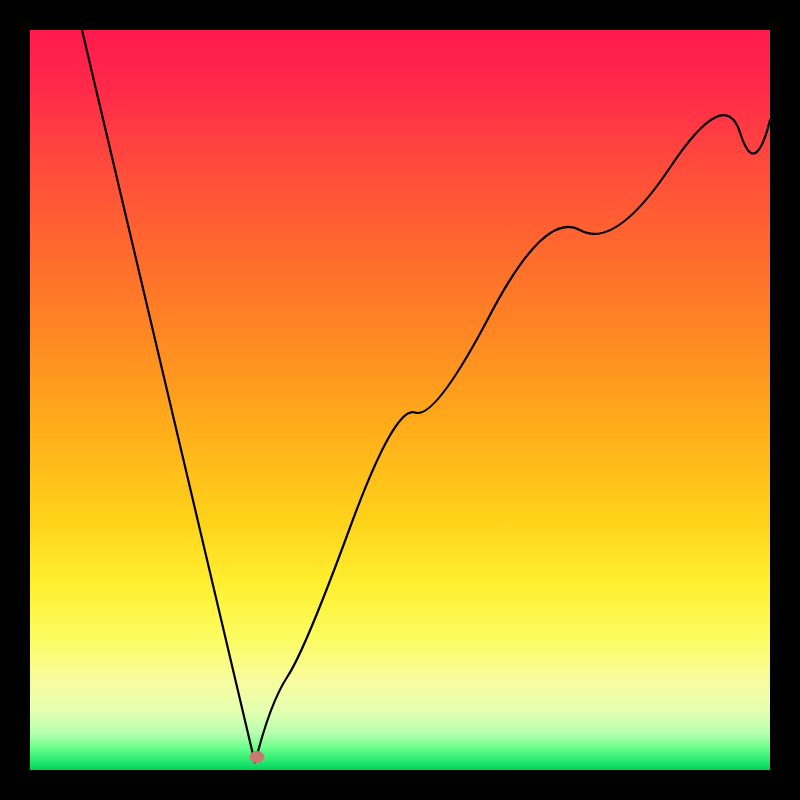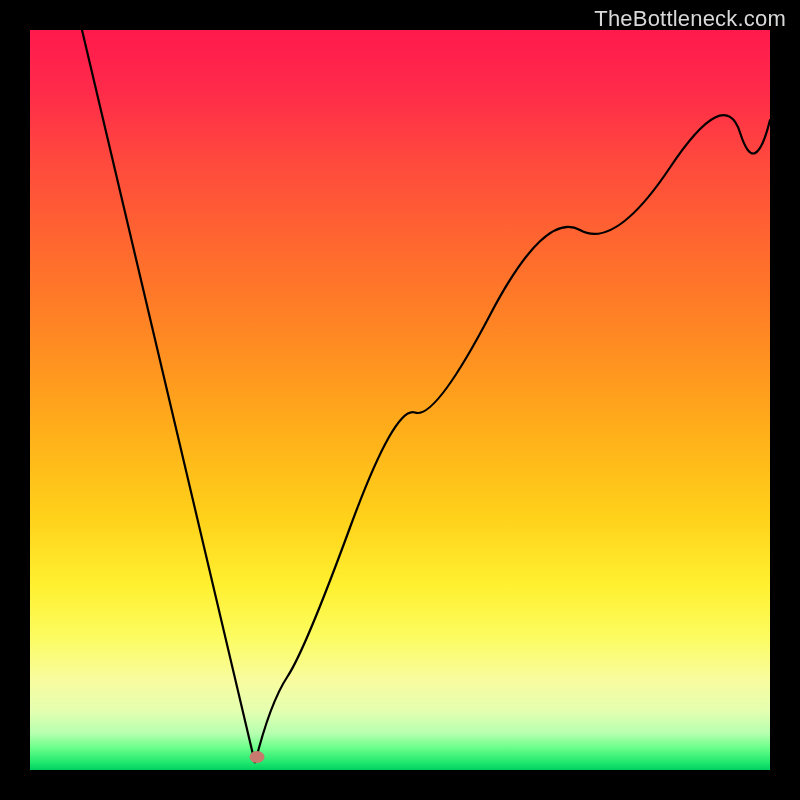--- a/index.html
+++ b/index.html
@@ -74,21 +74,20 @@
     font-size: 22px;
     font-weight: 500;
     letter-spacing: 0.2px;
     user-select: none;
   }
 </style>
 </head>
 <body>
 
 <div class="frame">
-  <div class="watermark">TheBottleneck.com</div>
 
   <div class="plot-area">
     <div class="gradient-bg"></div>
 
     <svg class="curve-svg" viewBox="0 0 740 740" preserveAspectRatio="none">
       <path id="curvePath" class="curve-path" d="M 52 0 L 225 733 Q 240 673 257.5 646.5 T 320 497.5 T 385 382.5 T 460 285 T 550 200 T 640 137.5 T 710 102.5 T 740 90"></path>
     </svg>
 
     <div id="marker" class="marker" style="left: 227px; top: 727px; background: rgb(201, 122, 111);"></div>
   </div>

